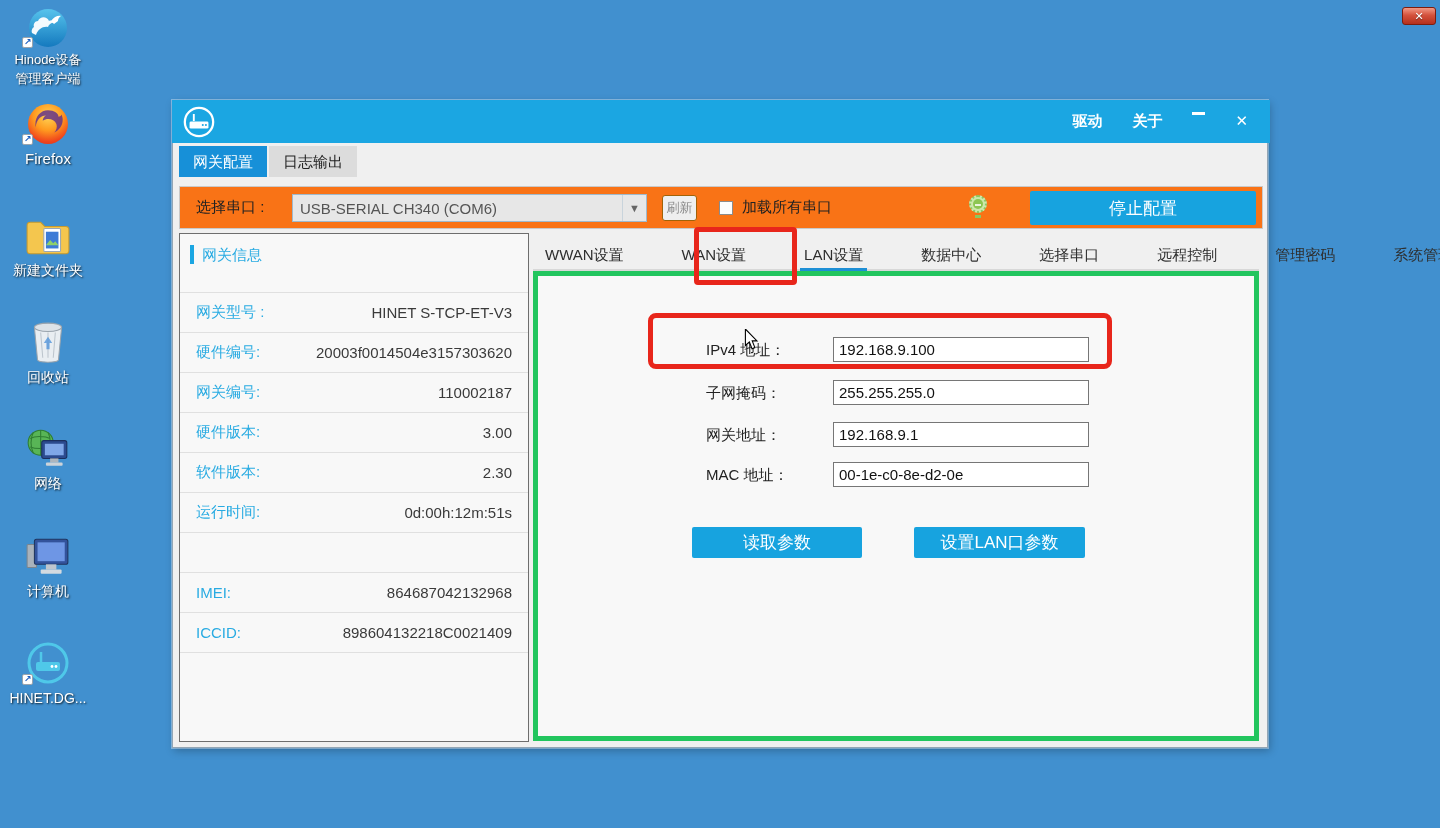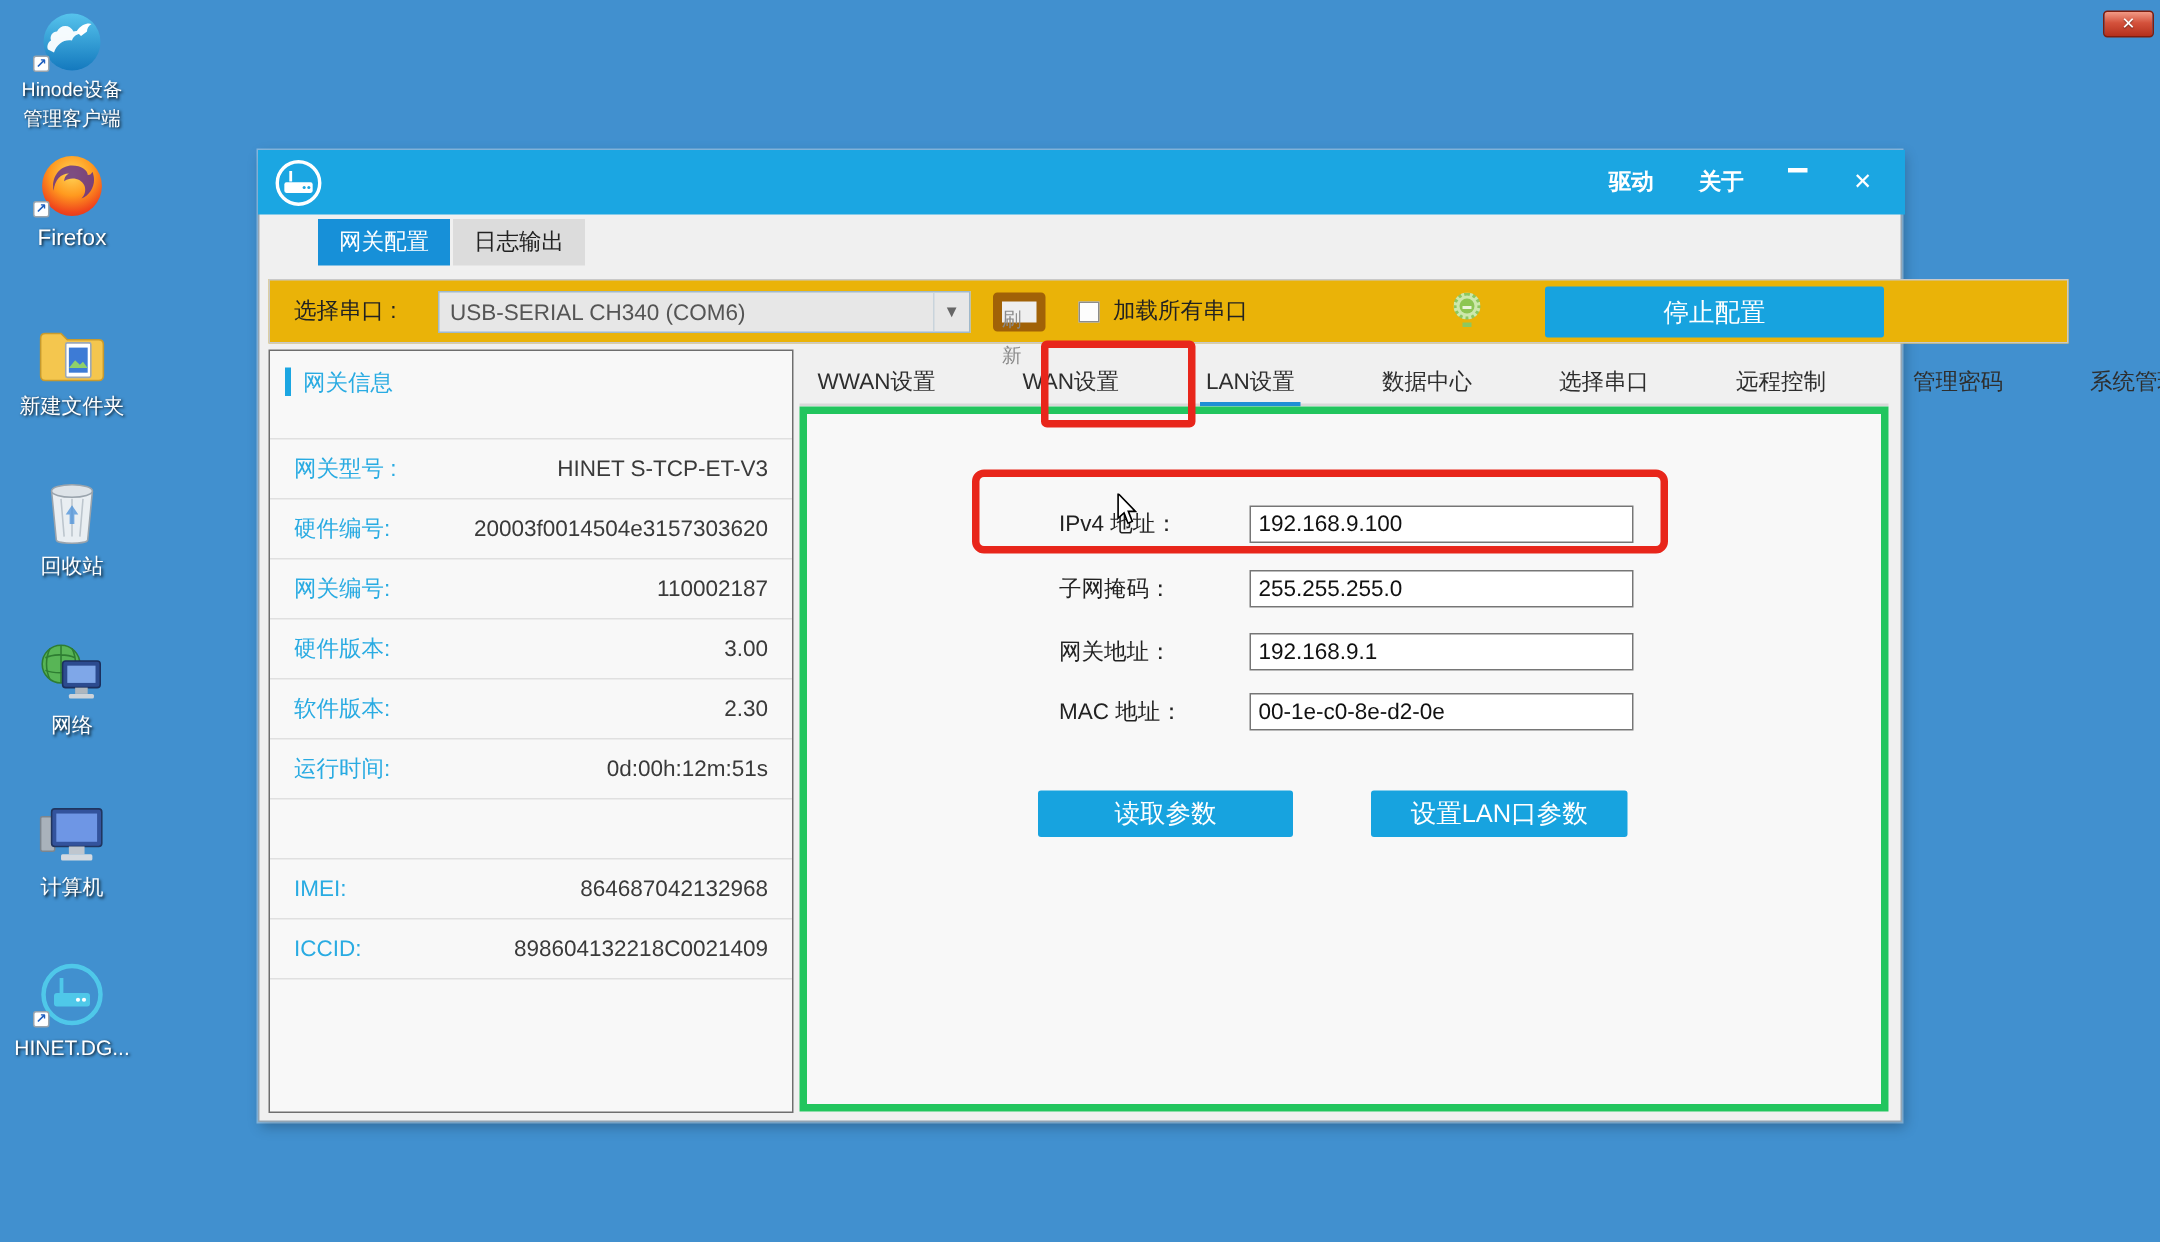--- a/index.html
+++ b/index.html
@@ -48,38 +48,38 @@
   .tb-menu .mi { font-size:15px; font-weight:bold; cursor:pointer; }
   .tb-min { display:inline-block; width:13px; height:3px; background:#fff; cursor:pointer; }
   .tb-close { font-size:15px; font-weight:bold; cursor:pointer; }
 
   
   .main-tabs { position:absolute; left:6px; top:45px; display:flex; }
   .mtab {
     height:31px; padding:0 14px; line-height:31px; font-size:15px;
     background:#DCDCDC; color:#222; cursor:pointer; margin-right:2px;
   }
-  .mtab.active { background:#1790D8; color:#fff;margin-left:33px; }
+  .mtab.active { background:#1790D8; color:#fff; }
 
   
   .serial-bar {
-    position:absolute; left:6px; top:85px; width:1200px; height:43px;
-    background:#eab308; border:1px solid #C9C9C9;
+    position:absolute; left:6px; top:85px; width:1084px; height:43px;
+    background:#f97316; border:1px solid #C9C9C9;
   }
   .serial-label { position:absolute; left:16px; top:11px; font-size:15px; color:#222; }
   .combo {
     position:absolute; left:112px; top:7px; width:355px; height:28px;
     background:#E7E7E7; border:1px solid #9FB9CC; display:flex; align-items:center;
   }
   .combo .ctext { flex:1; padding-left:7px; font-size:15px; color:#555; }
   .combo .carrow { width:24px; text-align:center; color:#666; font-size:11px; border-left:1px solid #C9D4DC; line-height:26px; }
   .btn-refresh {
     position:absolute; left:482px; top:8px; width:35px; height:26px;
-    background:#EFEFEF; border:6px solid #a16207; border-radius:3px;
-    font-size:13px; color:#8A8A8A; line-height:24px; 
+    background:#EFEFEF; border:1px solid #a16207; border-radius:3px;
+    font-size:13px; color:#8A8A8A; line-height:24px; text-align:center;
   }
   .chk { position:absolute; left:539px; top:14px; width:14px; height:14px; background:#FDFDFD; border:1px solid #8C8C8C; cursor:pointer; }
   .chk-label { position:absolute; left:562px; top:11px; font-size:15px; color:#222; }
   .bulb { position:absolute; left:789px; top:8px; width:18px; height:18px; border:2px dotted #8CC860; border-radius:50%; background:#CDE8AC; }
   .bulb::before { content:""; position:absolute; inset:2px; background:#8DC653; border-radius:50%; }
   .bulb::after { content:""; position:absolute; left:4px; right:4px; top:7px; height:2px; background:#EAF5DC; }
   .bulb-base { position:absolute; left:795px; top:28px; width:6px; height:3px; background:#8CC860; }
   .btn-stop {
     position:absolute; left:850px; top:4px; width:226px; height:34px;
     background:#17A3DF; border:none; border-radius:2px;

